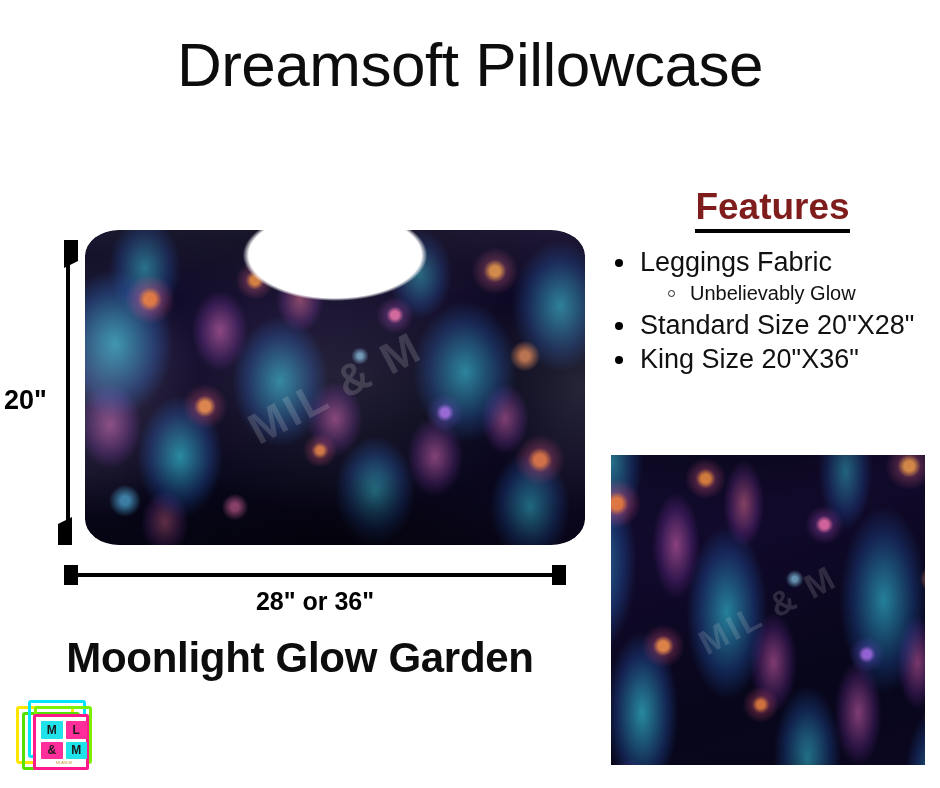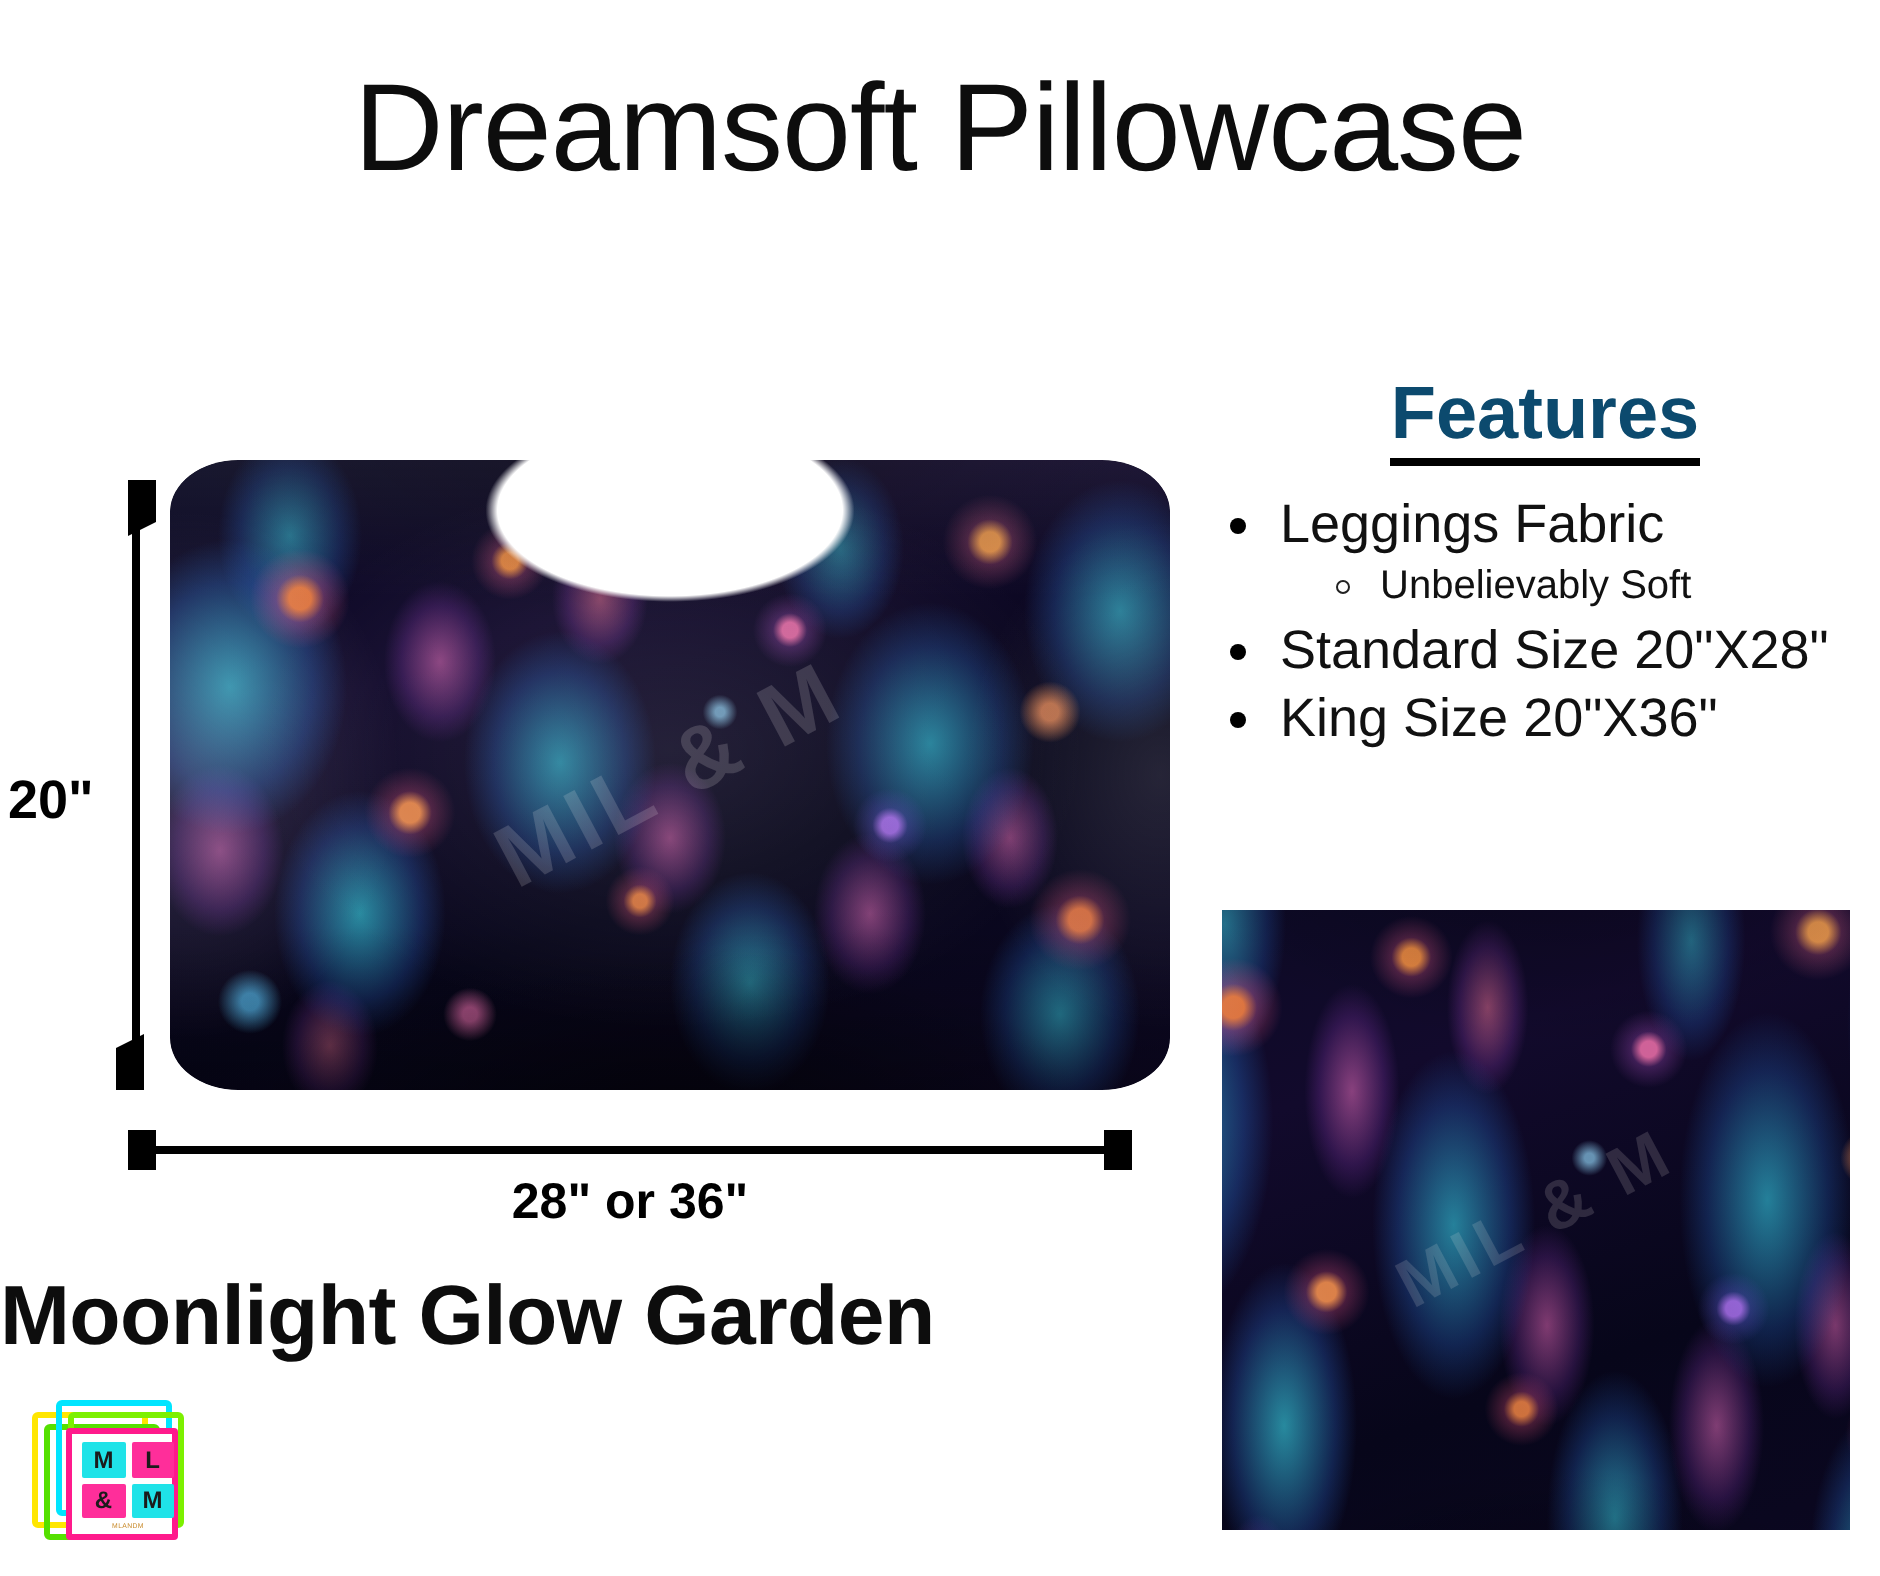--- a/index.html
+++ b/index.html
@@ -101,28 +101,28 @@
     font-size: 27px; font-weight: 700; color: #000;
   }
   .dim-label-h {
     position: absolute; left: 85px; top: 362px; width: 460px;
     text-align: center; font-size: 25px; font-weight: 700; color: #000;
   }
 
   
   .product-name {
     position: absolute; left: 0; top: 634px; width: 600px;
-    text-align: left; font-size: 42px; font-weight: 700;
+    text-align: center; font-size: 42px; font-weight: 700;
     letter-spacing: -0.3px; color: #0d0d0d; white-space: nowrap;
   }
 
   
   .features { position: absolute; left: 605px; top: 188px; width: 335px; }
   .features-title {
-    text-align: center; font-size: 37px; font-weight: 700; color: #0c4a6e;
+    text-align: center; font-size: 37px; font-weight: 700; color: #7f1d1d;
     display: block; line-height: 1.05;
   }
   .features-title span {
     display: inline-block; border-bottom: 4px solid #000; padding-bottom: 2px;
   }
   .feat-list { list-style: none; margin: 13px 0 0 0; padding: 0; }
   .feat-item { position: relative; padding-left: 35px; margin-bottom: 1px; }
   .feat-item > .bullet {
     position: absolute; left: 10px; top: 13px;
     width: 8px; height: 8px; border-radius: 50%; background: #000;
@@ -228,21 +228,21 @@
     </div>
 
     <ul class="feat-list">
 
       <li class="feat-item">
         <span class="bullet"></span>
         <div class="feat-text">Leggings Fabric</div>
         <ul class="sub-list">
           <li class="sub-item">
             <span class="bullet-o"></span>
-            <div class="sub-text">Unbelievably Soft</div>
+            <div class="sub-text">Unbelievably Glow</div>
           </li>
         </ul>
       </li>
 
 
       <li class="feat-item">
         <span class="bullet"></span>
         <div class="feat-text">Standard Size 20"X28"</div>
       </li>
 

